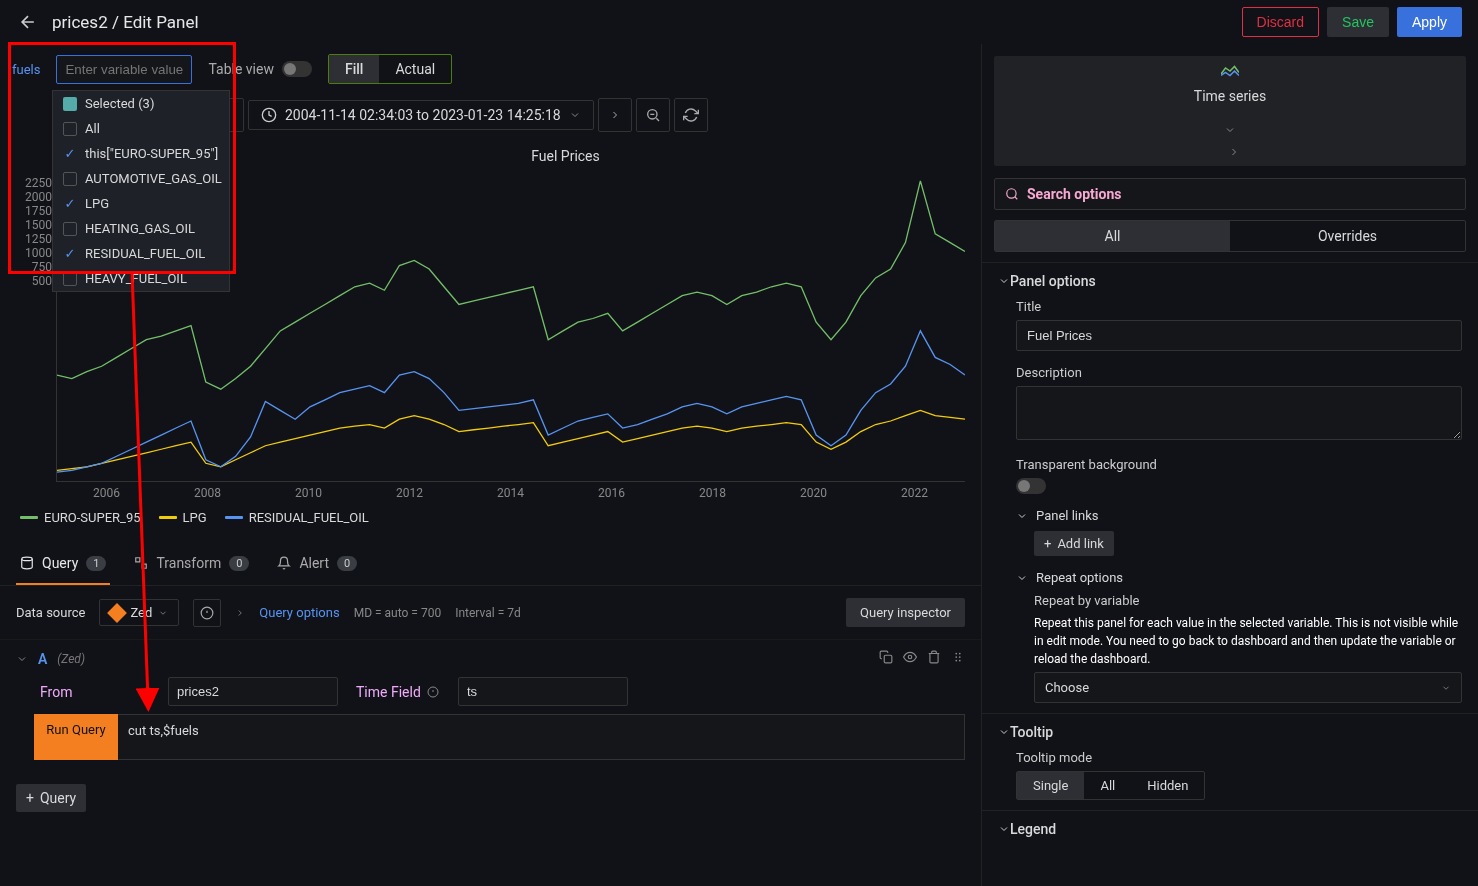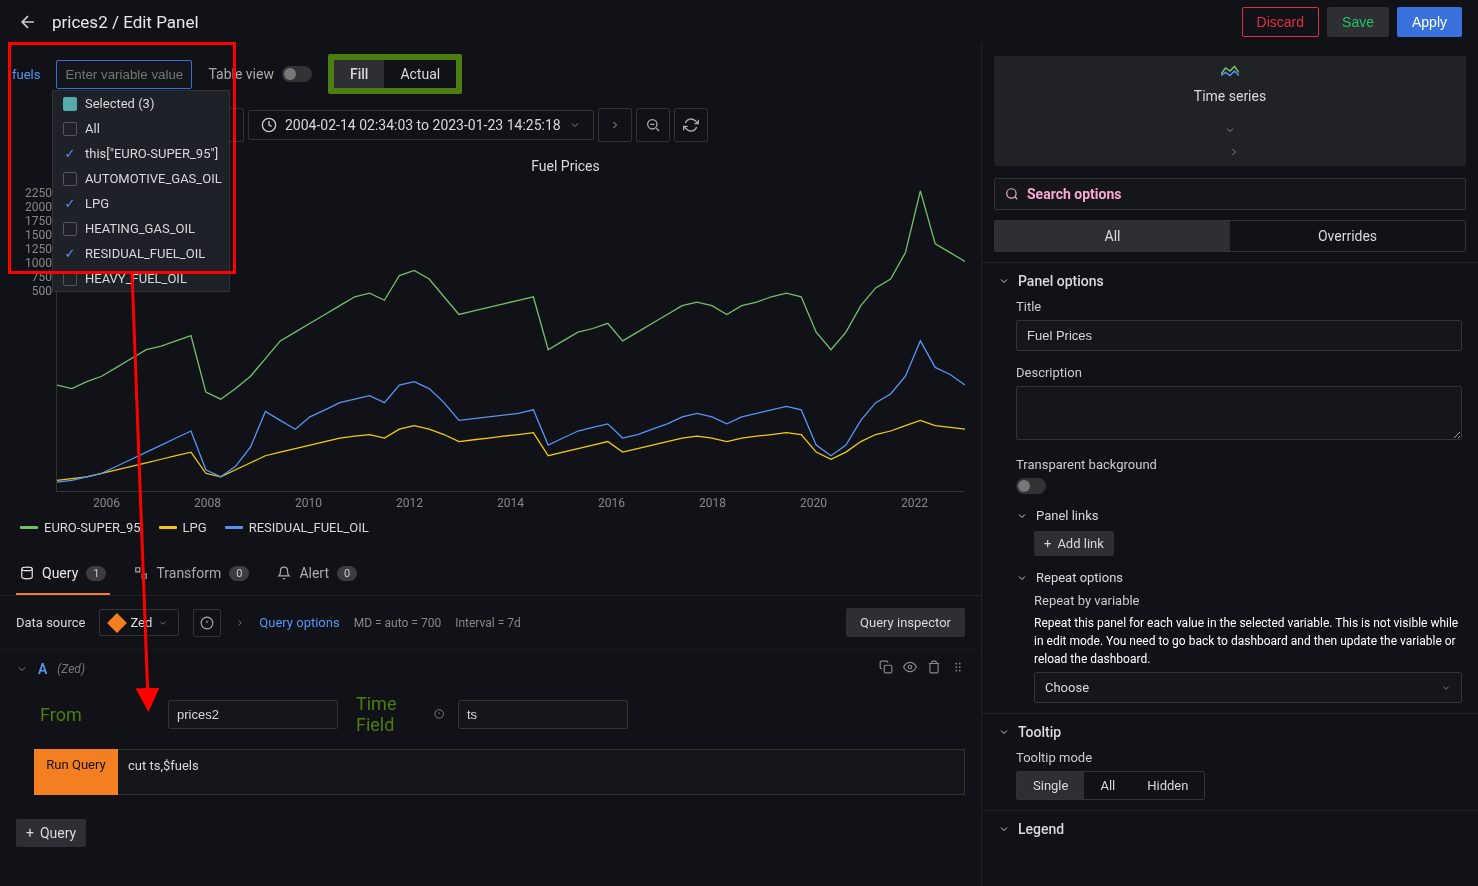--- a/index.html
+++ b/index.html
@@ -57,21 +57,21 @@
   background: #141619;
   border: 1px solid #3871dc;
   color: #888;
   border-radius: 2px;
 }
 .table-view { display: flex; align-items: center; gap: 8px; color: #aaa; }
 .toggle {
   width: 30px; height: 16px; background: #333; border-radius: 10px; position: relative;
 }
 .toggle::after { content: ''; position: absolute; left: 2px; top: 2px; width: 12px; height: 12px; background: #777; border-radius: 50%; }
-.fill-actual { display: flex; border: 6px solid #4d7c0f; border-radius: 2px; overflow: hidden; }
+.fill-actual { display: flex; border: 1px solid #4d7c0f; border-radius: 2px; overflow: hidden; }
 .fill-actual div { padding: 6px 16px; cursor: pointer; }
 .fill-actual .active { background: #2d2f34; font-weight: 500; }
 
 
 .dropdown {
   position: absolute;
   top: 46px;
   left: 52px;
   background: #1f2128;
   border: 1px solid #333;
@@ -224,21 +224,21 @@
 .query-actions { margin-left: auto; display: flex; gap: 10px; color: #888; }
 .query-actions span { cursor: pointer; }
 
 .query-fields {
   display: grid;
   grid-template-columns: 100px 200px 100px 1fr;
   gap: 8px;
   padding: 0 16px 8px 34px;
   align-items: center;
 }
-.field-label { color: #4d7c0f; font-size: 18px; padding: 6px; }
+.field-label { color: #f0abfc; font-size: 14px; padding: 6px; }
 .field-input {
   padding: 6px 8px; background: #141619; border: 1px solid #333;
   color: #d8d9da; border-radius: 2px; width: 100%;
   font-size: 13px;
 }
 .field-input.from { width: 170px; margin-left: 26px;}
 
 .query-body {
   display: flex; gap: 0; padding: 0 16px 12px 34px;
 }
@@ -289,21 +289,21 @@
 .opt-tab {
   flex: 1; text-align: center; padding: 7px; cursor: pointer;
 }
 .opt-tab.active { background: #2d2f34; }
 
 .section {
   padding: 10px 16px;
   border-top: 1px solid #222;
 }
 .section-header {
-  display: flex; align-items: center; gap: 8px;
+  display: flex; align-items: center; 
   font-size: 14px; font-weight: 500; cursor: pointer;
   margin-bottom: 10px;
 }
 .section-body { padding-left: 18px; }
 .form-label { font-size: 13px; color: #ccc; margin-bottom: 6px; display: block; }
 .form-input {
   width: 100%; padding: 7px 10px; background: #141619;
   border: 1px solid #333; color: #d8d9da; border-radius: 2px;
   font-size: 13px;
 }
@@ -407,21 +407,21 @@
       <div class="icon-btn">
         <svg width="12" height="12" viewBox="0 0 24 24" fill="none" stroke="currentColor" stroke-width="2">
             <path d="M15 18l-6-6 6-6"></path>
           </svg>
       </div>
       <div class="timerange">
         <svg width="16" height="16" viewBox="0 0 24 24" fill="none" stroke="#ccc" stroke-width="2">
             <circle cx="12" cy="12" r="10"></circle>
             <path d="M12 6v6l4 2"></path>
           </svg>
-        <span>2004-02-14 02:34:03 to 2023-01-23 14:25:18</span>
+        <span>2004-11-14 02:34:03 to 2023-01-23 14:25:18</span>
         <svg width="12" height="12" viewBox="0 0 24 24" fill="none" stroke="#888" stroke-width="2">
             <path d="M6 9l6 6 6-6"></path>
           </svg>
       </div>
       <div class="icon-btn">
         <svg width="12" height="12" viewBox="0 0 24 24" fill="none" stroke="currentColor" stroke-width="2">
             <path d="M9 18l6-6-6-6"></path>
           </svg>
       </div>
       <div class="icon-btn">

